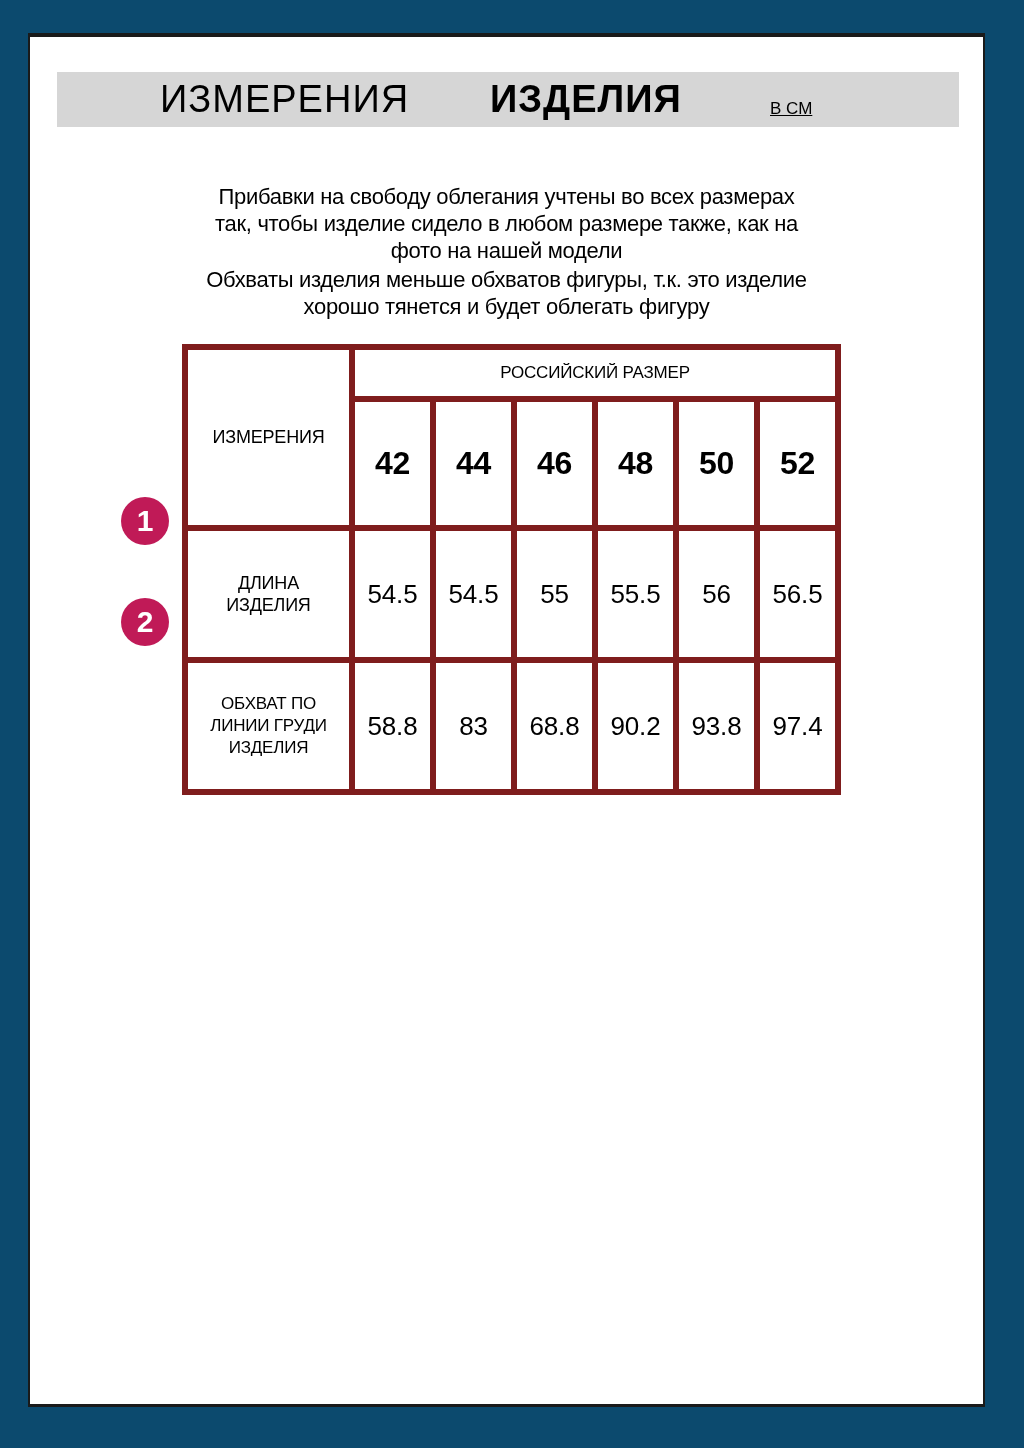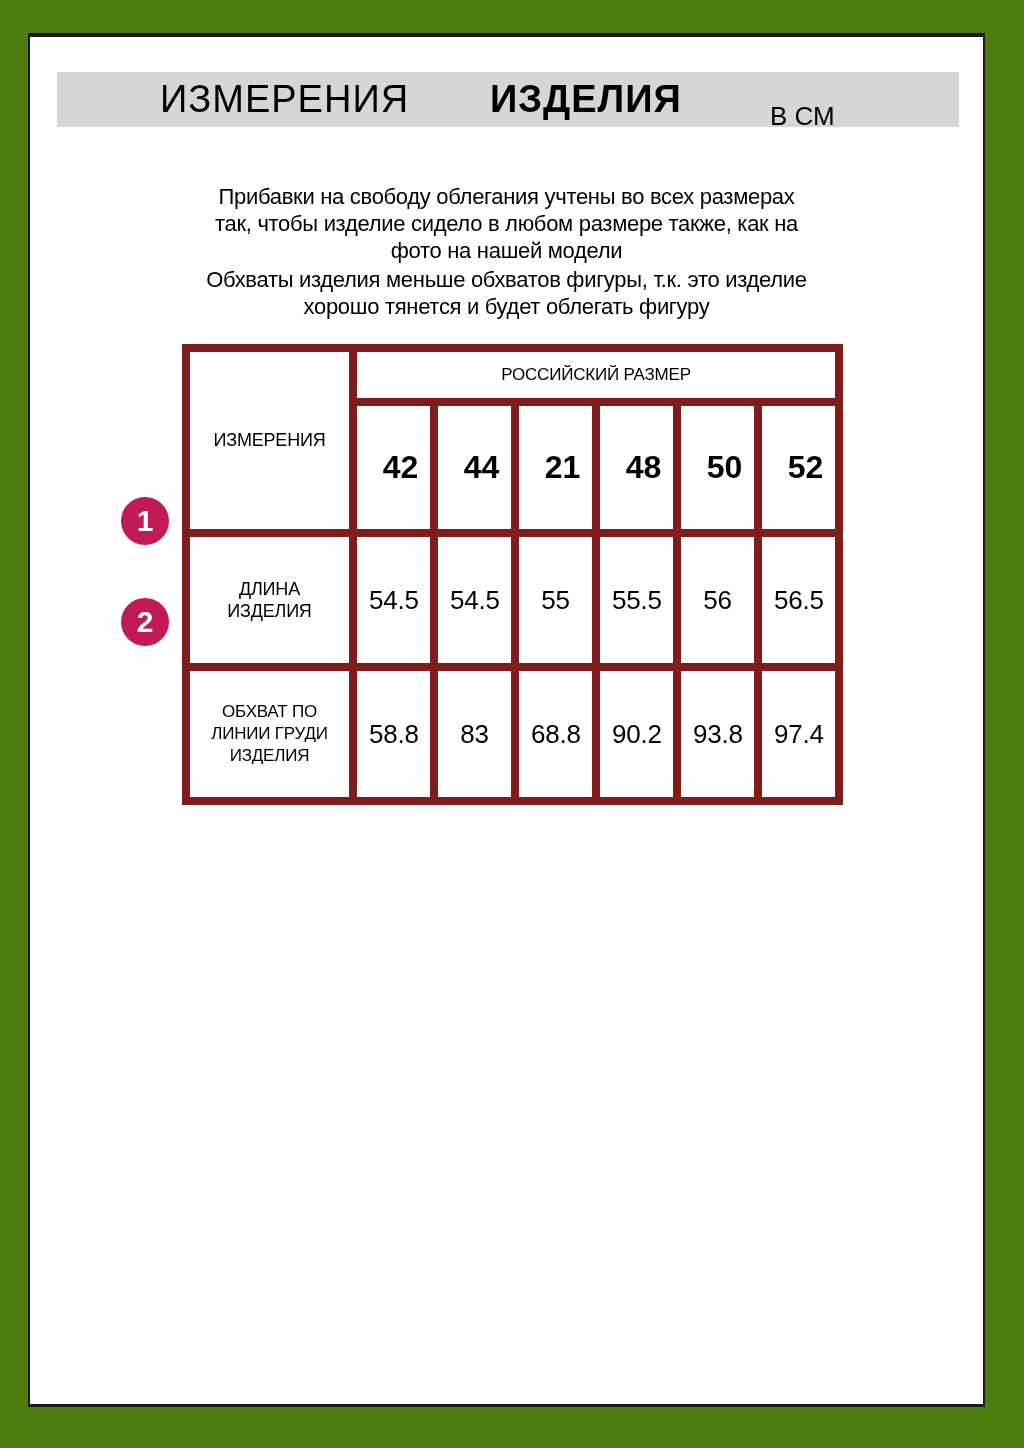--- a/index.html
+++ b/index.html
@@ -6,21 +6,21 @@
     margin: 0;
     padding: 0;
     background: #ffffff;
     font-family: "Liberation Sans", sans-serif;
     color: #000000;
   }
   .canvas {
     position: relative;
     width: 1024px;
     height: 1448px;
-    background: #4d7c0f;
+    background: #0c4a6e;
     overflow: hidden;
   }
   .page {
     position: absolute;
     left: 28px;
     top: 33px;
     width: 957px;
     height: 1374px;
     box-sizing: border-box;
     border: 2px solid #1a1a1a;
@@ -52,25 +52,26 @@
     top: 0;
     line-height: 55px;
     font-size: 38px;
     font-weight: bold;
     letter-spacing: 1px;
     white-space: nowrap;
   }
   .title-units {
     position: absolute;
     left: 713px;
-    top: 16px;
+    top: 8px;
     line-height: 57px;
-    font-size: 26px;
+    font-size: 17px;
     font-weight: normal;
     white-space: nowrap;
+    text-decoration: underline;
   }
   .article-code {
     position: absolute;
     left: 0;
     top: 110px;
     width: 100%;
     text-align: center;
     font-size: 30px;
     letter-spacing: 0.5px;
   }
@@ -89,30 +90,30 @@
 
   .size-table {
     position: absolute;
     left: 152px;
     top: 307px;
     border-collapse: collapse;
     table-layout: fixed;
     width: 655px;
   }
   .size-table td {
-    border: 8px solid #7f1d1d;
+    border: 6px solid #7f1d1d;
     text-align: center;
     vertical-align: middle;
     padding: 12px;
     letter-spacing: -0.2px;
   }
   .col-label { width: 167px; }
   .col-size  { width: 81px; }
   .row-group td { height: 22px; }
-  .row-sizes td { height: 99px; text-align: right; }
+  .row-sizes td { height: 99px; }
   .row-data1 td { height: 102px; margin-left: 24px; }
   .row-data2 td { height: 102px; }
   .cell-measure-header { font-size: 18px; }
   .cell-group-header   { font-size: 17px; }
   .cell-size {
     font-size: 32px;
     font-weight: bold;
   }
   .cell-rowlabel {
     font-size: 18px;
@@ -178,21 +179,21 @@
           <col class="col-size">
       </colgroup>
       <tbody>
         <tr class="row-group">
           <td rowspan="2" class="cell-measure-header">ИЗМЕРЕНИЯ</td>
           <td colspan="6" class="cell-group-header">РОССИЙСКИЙ РАЗМЕР</td>
         </tr>
         <tr class="row-sizes">
           <td class="cell-size">42</td>
           <td class="cell-size">44</td>
-          <td class="cell-size">21</td>
+          <td class="cell-size">46</td>
           <td class="cell-size">48</td>
           <td class="cell-size">50</td>
           <td class="cell-size">52</td>
         </tr>
         <tr class="row-data1">
           <td class="cell-rowlabel">ДЛИНА ИЗДЕЛИЯ</td>
           <td class="cell-value">54.5</td>
           <td class="cell-value">54.5</td>
           <td class="cell-value">55</td>
           <td class="cell-value">55.5</td>

